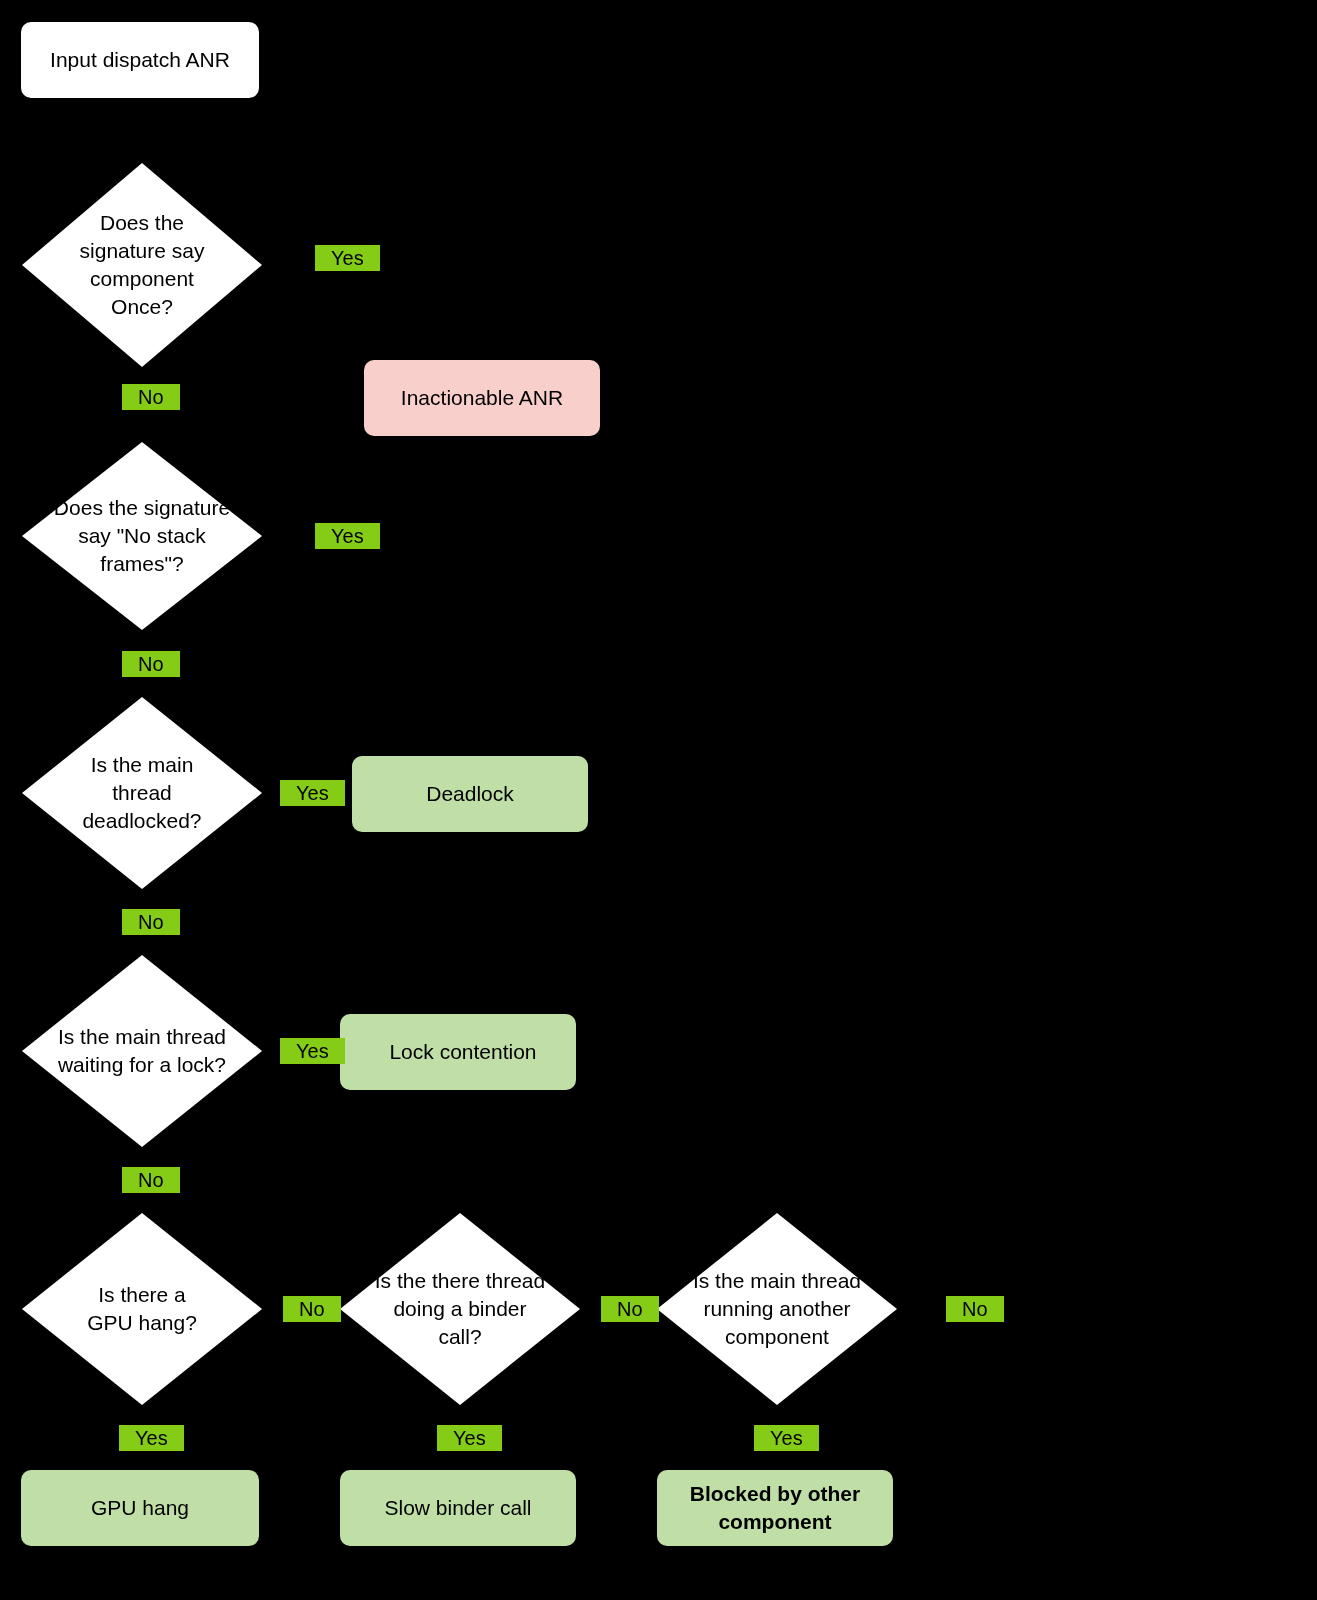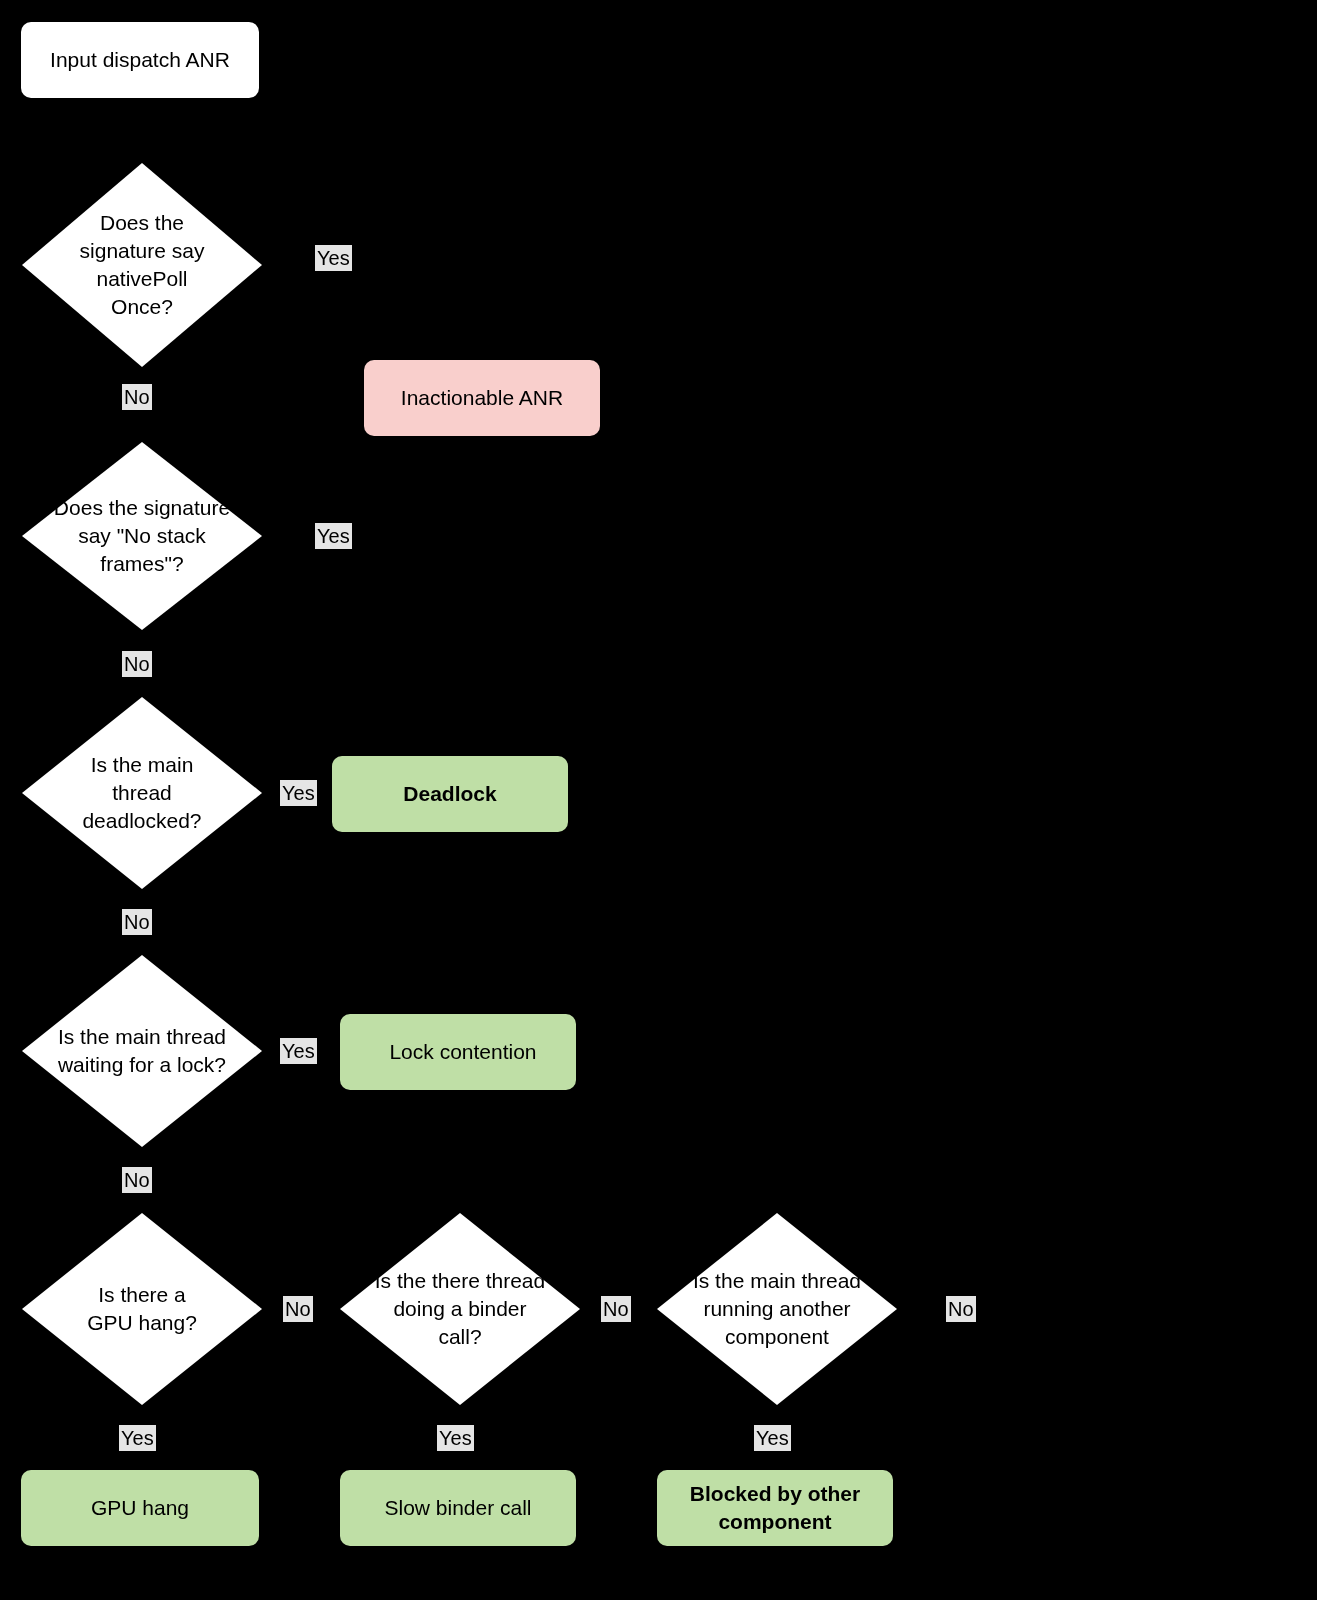--- a/index.html
+++ b/index.html
@@ -56,25 +56,25 @@
     text-align: center;
     color: #000000;
     font-size: 21px;
     line-height: 1.33;
     pointer-events: none;
   }
 
   
   .edge-label {
     position: absolute;
-    background: #e5e5e5;
+    background: #84cc16;
     color: #000000;
     font-size: 20px;
     line-height: 1.2;
-    padding: 1px 2px;
+    padding: 1px 16px;
     white-space: nowrap;
   }
 
   
   .conn {
     position: absolute;
     background: #000000;
   }
 </style>
 </head>
@@ -97,38 +97,38 @@
   <div class="conn" style="left:458px; top:1405px;width:2px;  height:65px;"></div>
   <div class="conn" style="left:897px; top:1308px;width:136px;height:2px;"></div>
   <div class="conn" style="left:775px; top:1405px;width:2px;  height:65px;"></div>
 
   <div class="box white" style="left:21px; top:22px; width:238px; height:76px;">
     <span>Input dispatch ANR</span>
   </div>
 
   <div class="diamond" style="left:22px; top:163px; width:240px; height:204px;">
     <div class="shape"></div>
-    <div class="dlabel" style="padding:0 42px;">Does the signature say nativePoll Once?</div>
+    <div class="dlabel" style="padding:0 42px;">Does the signature say component Once?</div>
   </div>
 
   <div class="box pink" style="left:340px; top:360px; width:236px; height:76px;margin-left:24px;">
     <span>Inactionable ANR</span>
   </div>
 
   <div class="diamond" style="left:22px; top:442px; width:240px; height:188px;">
     <div class="shape"></div>
     <div class="dlabel" style="padding:0 22px;">Does the signature say "No stack frames"?</div>
   </div>
 
   <div class="diamond" style="left:22px; top:697px; width:240px; height:192px;">
     <div class="shape"></div>
     <div class="dlabel" style="padding:0 52px;">Is the main thread deadlocked?</div>
   </div>
 
-  <div class="box green" style="left:332px; top:756px; width:236px; height:76px;font-weight:bold;">
+  <div class="box green" style="left:352px; top:756px; width:236px; height:76px;">
     <span>Deadlock</span>
   </div>
 
   <div class="diamond" style="left:22px; top:955px; width:240px; height:192px;">
     <div class="shape"></div>
     <div class="dlabel" style="padding:0 32px;">Is the main thread waiting for a lock?</div>
   </div>
 
   <div class="box green" style="left:340px; top:1014px; width:236px; height:76px;padding-left:20px;">
     <span>Lock contention</span>

